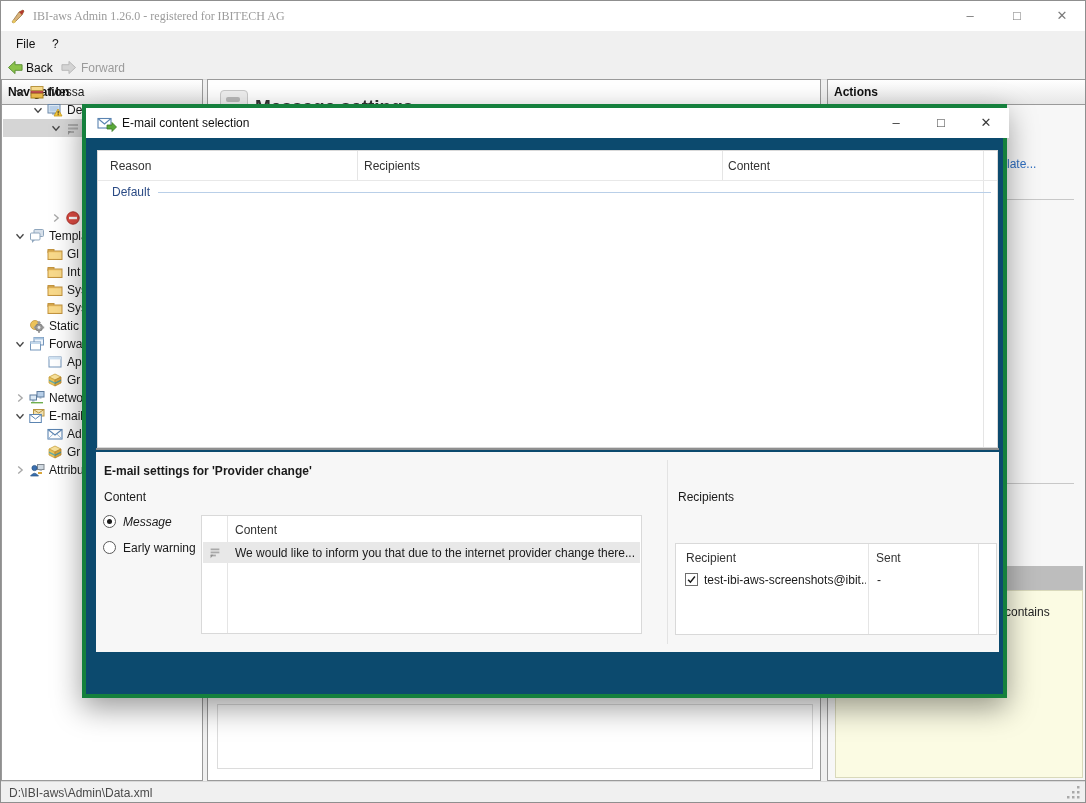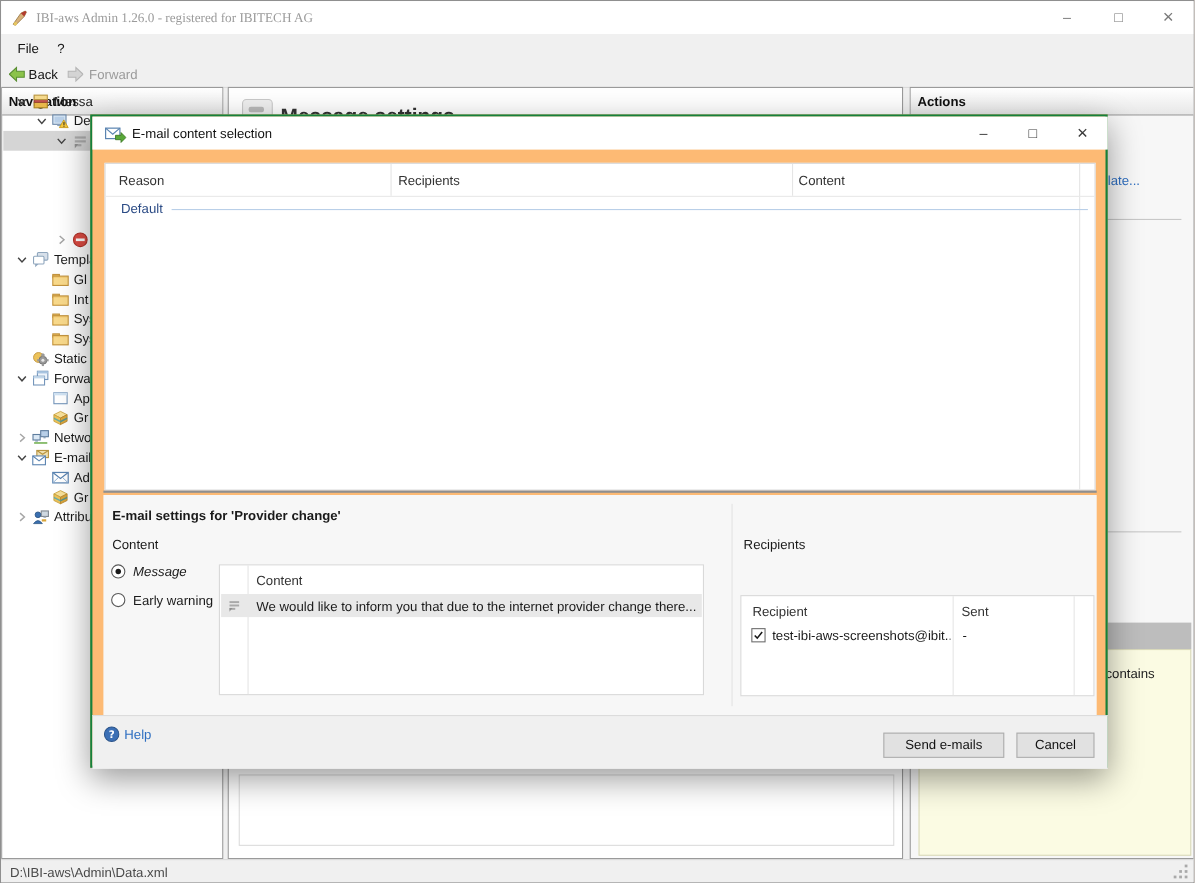--- a/index.html
+++ b/index.html
@@ -24,21 +24,21 @@
   .actpanel{left:826px;top:78px;width:259px;height:702px;background:#f7f7f7;border:1px solid #9a9a9a;box-sizing:border-box;}
   .treerow{left:1px;height:18px;width:198px;display:flex;align-items:center;}
   .treerow.sel{background:#d5d5d5;}
   .chev{width:18px;display:inline-flex;justify-content:center;flex:0 0 18px;}
   .ic{width:16px;height:16px;flex:0 0 16px;margin-right:4px;}
   .lbl{white-space:nowrap;}
   .statusbar{left:0;top:780px;width:1086px;height:23px;background:#f0f0f0;border-top:1px solid #d9d9d9;box-sizing:border-box;}
   .note{background:#fbfbe3;border:1px solid #d9d9bb;box-sizing:border-box;}
   .link{color:#2f6fc1;}
   
-  .dialog{left:81px;top:103px;width:925px;height:594px;background:#fdba74;border:2px solid #15803d;
+  .dialog{left:81px;top:103px;width:925px;height:594px;background:#0c4a6e;border:4px solid #15803d;
           box-sizing:border-box;box-shadow:0 10px 28px rgba(0,0,0,.40);z-index:50;}
   .dlg-title{left:0;top:0;width:923px;height:30px;background:#ffffff;}
   .dlg-btn{top:0;width:34px;height:30px;line-height:30px;text-align:center;color:#3a3a3a;font-size:13px;}
   .tablebox{background:#ffffff;border:1px solid #d9d9d9;box-sizing:border-box;}
   .colhdr{color:#333;}
   .vline{width:1px;background:#e5e5e5;}
   .hline{height:1px;background:#e8e8e8;}
   .selrow{background:#d7ebfa;border-bottom:1px solid #c3e0f4;}
   .cb{display:inline-block;width:13px;height:13px;background:#fff;border:1px solid #6e6e6e;box-sizing:border-box;}
   .radio{display:inline-block;width:13px;height:13px;border:1px solid #5a5a5a;border-radius:50%;background:#fff;box-sizing:border-box;}
@@ -449,23 +449,15 @@
         <div class="abs" style="left:1px;top:26px;width:320px;height:20px;">
           <span class="abs cb" style="left:8px;top:3px;"><svg width="11" height="11" style="margin:0 0 1px 0">
                 <use href="#sym-check"></use>
               </svg></span>
           <span class="abs nowrap" style="left:27px;top:3px;width:162px;">test-ibi-aws-screenshots@ibit...</span>
           <span class="abs nowrap" style="left:200px;top:3px;">-</span>
         </div>
       </div>
     </div>
 
-    <div class="abs" style="left:0;top:544px;width:923px;height:48px;background:#f0f0f0;border-top:1px solid #dcdcdc;">
-      <svg class="abs" style="left:10px;top:9px;width:15px;height:15px;">
-          <use href="#sym-help"></use>
-        </svg>
-      <span class="abs nowrap link" style="left:29px;top:10px;">Help</span>
-      <div class="abs btn" style="left:719px;top:15px;width:110px;">Send e-mails</div>
-      <div class="abs btn" style="left:840px;top:15px;width:71px;">Cancel</div>
-    </div>
   </div>
 
 </div>
 
 </body></html>

